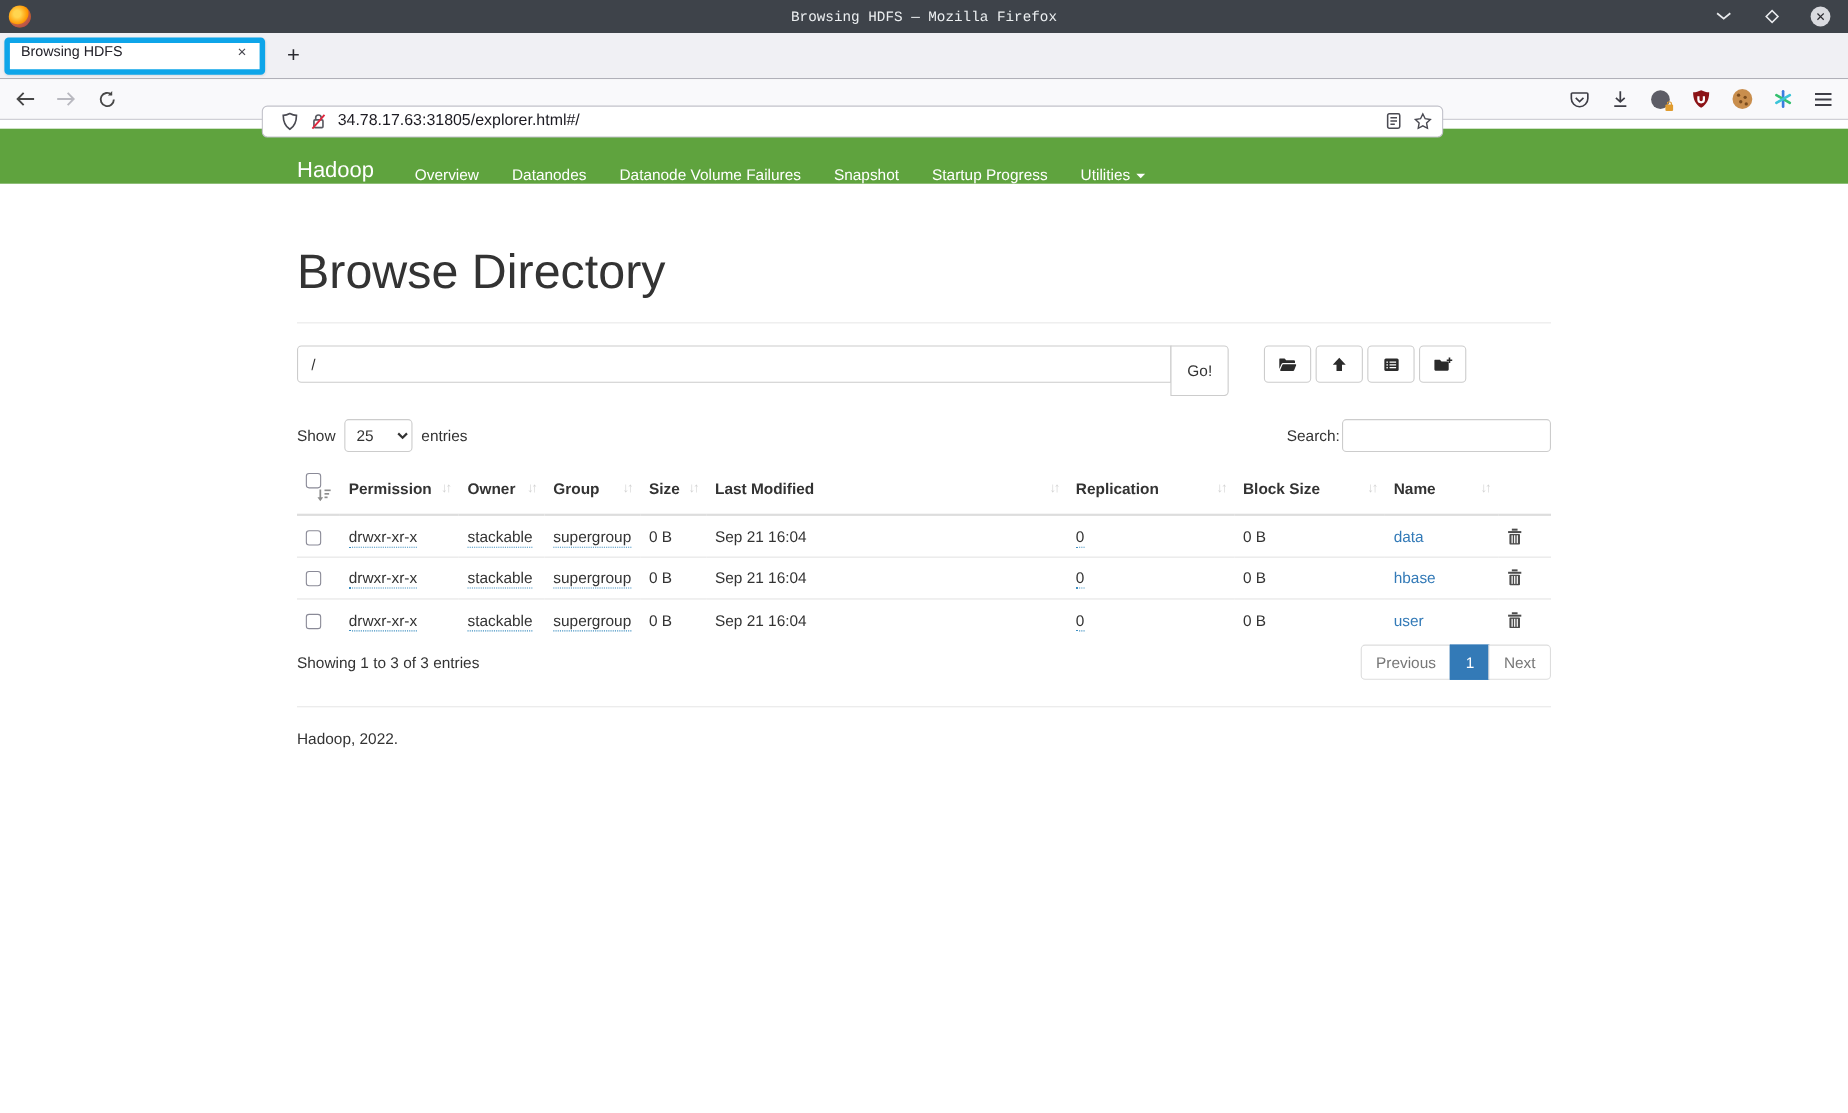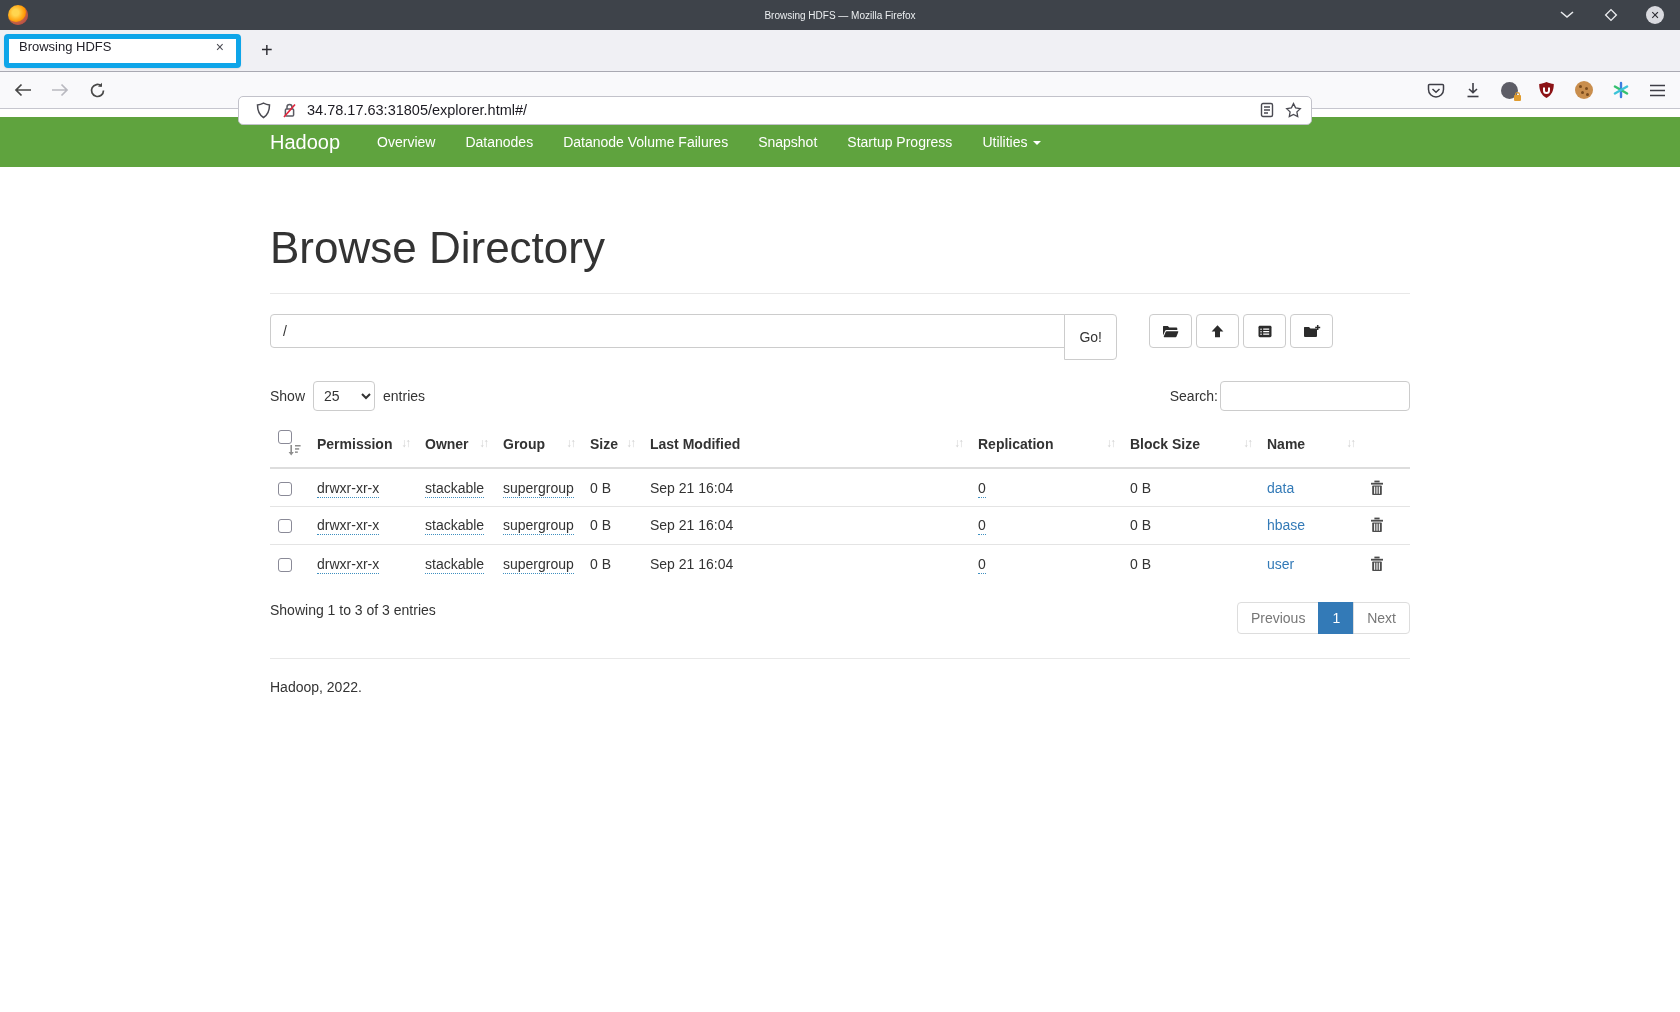--- a/index.html
+++ b/index.html
@@ -5,21 +5,21 @@
   * { box-sizing: border-box; margin: 0; padding: 0; }
   html,body { width:1680px; height:1012px; background:#fff;
     font-family:"Liberation Sans", sans-serif; overflow:hidden; }
 
   
   .titlebar { height:30px; background:#3e434a; display:flex; align-items:center;
     position:relative; color:#eceff1; }
   .ff-logo { width:20px; height:20px; border-radius:50%; margin-left:8px;
     background: radial-gradient(circle at 38% 38%, #ffd54f 0 18%, #ff9500 55%, #e8590c 85%);
     box-shadow: inset -2px -3px 0 rgba(120,40,150,.45); }
-  .win-title { position:absolute; left:0; right:0; text-align:center; font-size:10px; }
+  .win-title { position:absolute; left:0; right:0; text-align:center; font-size:13px;font-family:Liberation Mono, monospace; }
   .win-controls { margin-left:auto; display:flex; align-items:center; gap:26px;
     margin-right:16px; z-index:2; }
   .win-btn { display:flex; align-items:center; justify-content:center; width:18px; height:18px; }
   .close-circle { width:18px; height:18px; border-radius:50%; background:#d9dadf;
     color:#2b2b31; font-size:11px; display:flex; align-items:center; justify-content:center; }
 
   
   .tabbar { height:42px; background:#f0f0f4; display:flex; align-items:center;
     padding-left:4px; border-bottom:1px solid #a9a9b2; }
   .tab { width:237px; height:34px; background:#fff; border:5px solid #0ea5e9;
@@ -47,21 +47,21 @@
   .ext-circle { width:17px; height:17px; border-radius:50%; background:#5d5d66; position:relative; }
   .ext-lock { position:absolute; right:-3px; bottom:-2px; width:7px; height:6px;
     background:#e09c2f; border-radius:1px; }
   .ext-lock:before { content:""; position:absolute; top:-3px; left:1px; width:3px; height:3px;
     border:1.2px solid #e09c2f; border-bottom:none; border-radius:3px 3px 0 0; }
 
   
   .page-gap { height:8px; background:#fff; }
   .navbar { height:50px; background:#5fa33e; }
   .navbar-inner { width:1170px; margin:0 auto; padding:0 15px; height:100%;
-    display:flex; align-items:center; }
+    display:flex; align-items:flex-end; }
   .brand { color:#fff; font-size:20px; margin-right:22px; text-decoration:none; }
   .nav-link { color:#fff; font-size:14px; padding:0 15px; text-decoration:none; }
   .caret { display:inline-block; margin-left:5px; vertical-align:middle;
     border-left:4px solid transparent; border-right:4px solid transparent;
     border-top:4px solid #fff; }
 
   .container { width:1170px; margin:0 auto; padding:0 15px; color:#333; }
   h1 { font-size:44px; font-weight:500; margin:56px 0 12px; color:#333; }
   .rule { border:none; border-top:1px solid #e8e8e8; margin:20px 0; }
 
@@ -91,22 +91,22 @@
     white-space:nowrap; }
   td { padding:8px; border-top:1px solid #e4e4e4; height:38px; }
   th .sort-both { float:right; color:#d2d2d2; font-size:12px; letter-spacing:-2px;
     margin-left:8px; }
   .checkbox { appearance:none; -webkit-appearance:none; width:14px; height:14px;
     border:1px solid #8a8a97; border-radius:3px; background:#fff; vertical-align:middle; }
   .editable { border-bottom:1px dotted #3f8fc0; padding-bottom:1px; cursor:pointer; }
   .dir-link { color:#337ab7; text-decoration:none; }
   .trash-btn { background:none; border:none; display:flex; align-items:center; }
 
-  .table-footer { display:flex; justify-content:space-between; 
-    margin-top:20px; font-size:14px; }
+  .table-footer { display:flex; justify-content:space-between; align-items:center;
+    margin-top:4px; font-size:14px; }
   .pagination { display:flex; list-style:none; }
   .pagination span { display:block; padding:7px 13px; border:1px solid #ddd;
     margin-left:-1px; font-size:14px; color:#777; background:#fff; }
   .pagination .first span { border-radius:4px 0 0 4px; margin-left:0; }
   .pagination .last span { border-radius:0 4px 4px 0; }
   .pagination .active span { background:#337ab7; border-color:#337ab7; color:#fff; }
 
   .footer-text { font-size:14px; color:#333; margin:18px 0 0; }
 </style>
 </head>

